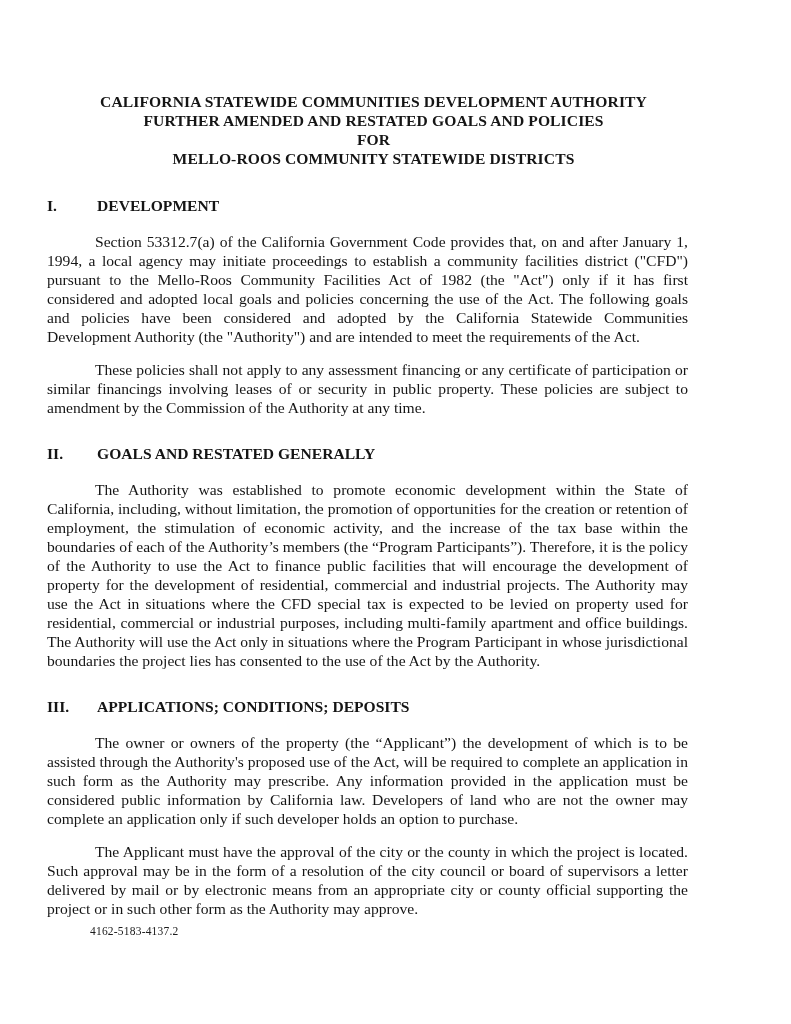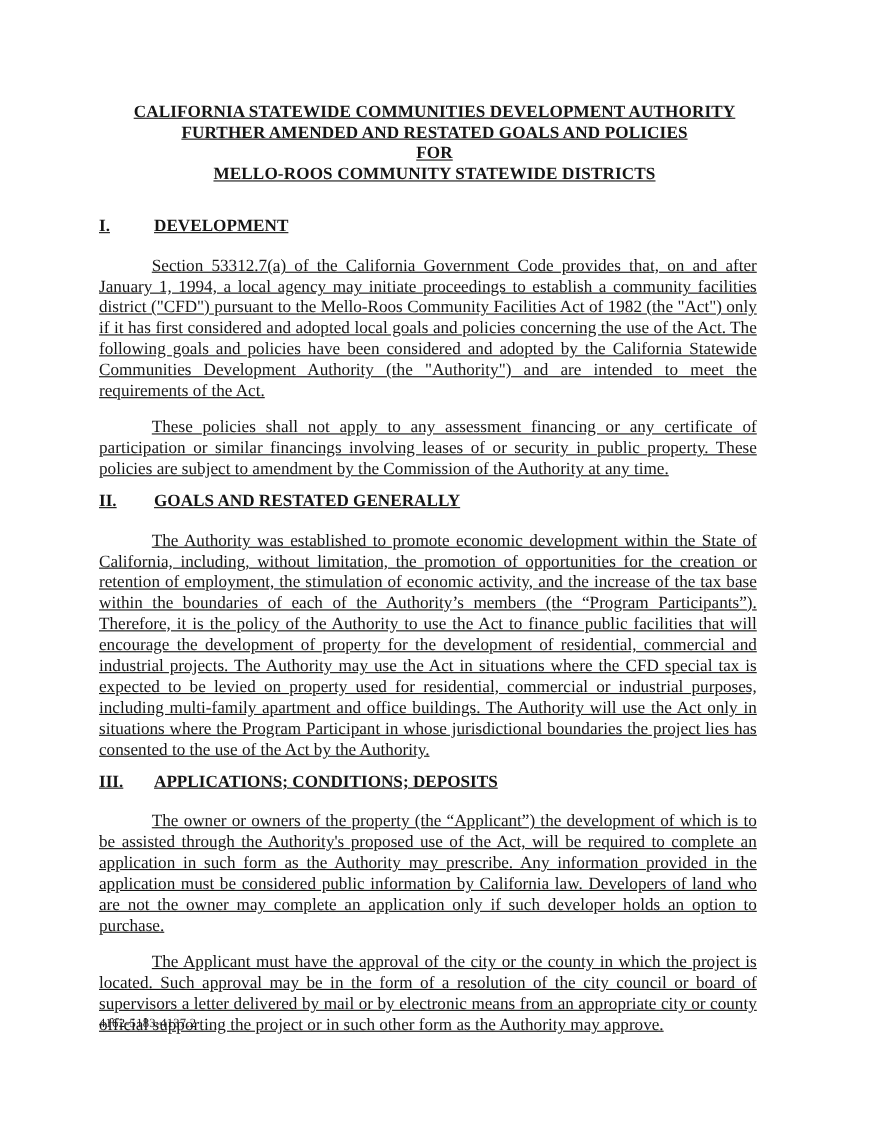--- a/index.html
+++ b/index.html
@@ -10,37 +10,36 @@
   .page {
     position: relative;
     width: 791px;
     height: 1024px;
     background: #ffffff;
     color: #151515;
     font-family: "Liberation Serif", "DejaVu Serif", serif;
     font-size: 15.6px;
     line-height: 19px;
     box-sizing: border-box;
-    padding: 92px 91px 0 90px;
+    padding: 92px 91px 0 47px;
     overflow: hidden;
-    text-decoration: underline;
   }
   .doc-title {
     text-align: center;
     font-weight: bold;
     letter-spacing: 0.1px;
     margin-bottom: 28px;
   }
   .doc-title div {
     line-height: 19px;
   }
   .section-heading {
     display: flex;
     font-weight: bold;
-    margin-top: 10px;
+    margin-top: 27px;
     margin-bottom: 17px;
   }
   .section-heading .numeral {
     width: 50px;
     flex: 0 0 50px;
   }
   .body-para {
     margin: 14px 12px 0 0;
     text-indent: 48px;
     text-align: justify;

